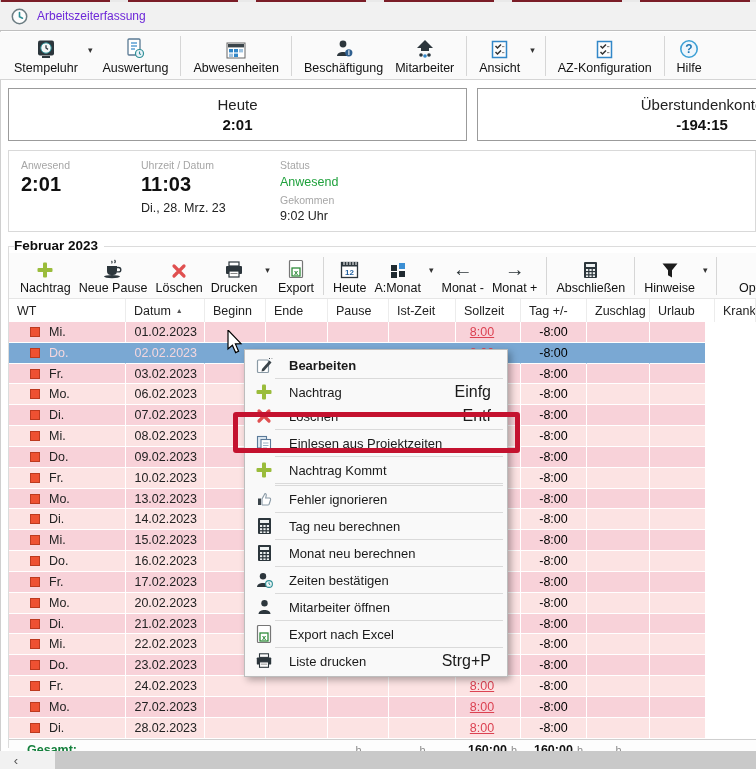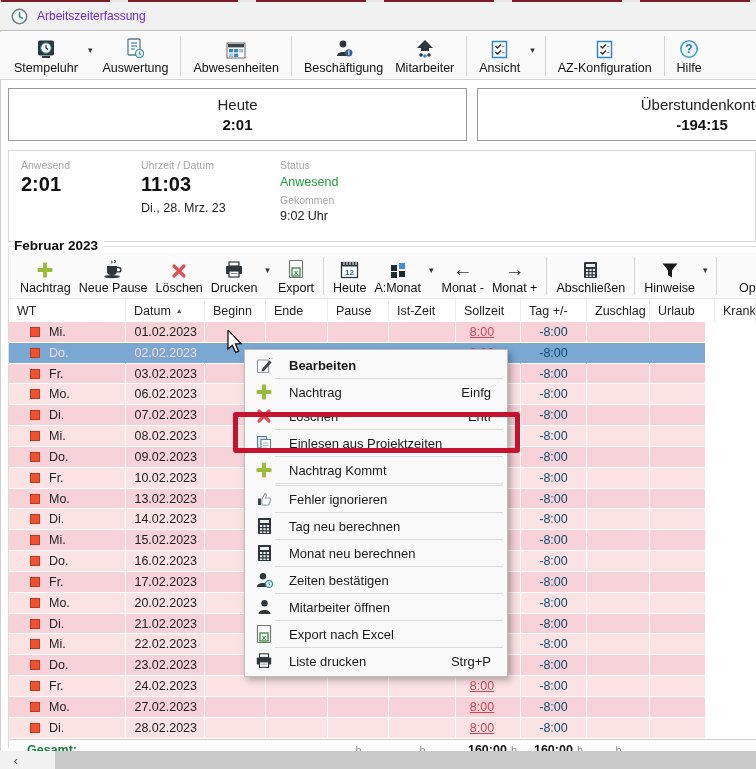--- a/index.html
+++ b/index.html
@@ -28,21 +28,21 @@
 
   
   .card { position:absolute; top:88px; height:53px; background:#fff; border:1px solid #9b9b9b;
     display:flex; flex-direction:column; align-items:center; justify-content:center; gap:3px; }
   #card-heute { left:8px; width:459px; }
   #card-ueber { left:477px; width:450px; }
   .card .c-title { font-size:15px; color:#222; }
   .card .c-value { font-size:15px; font-weight:bold; color:#111; }
 
   
-  #status-panel { position:absolute; left:8px; top:150px; width:748px; height:92px;
+  #status-panel { position:absolute; left:8px; top:150px; width:748px; height:82px;
     background:#fff; border:1px solid #d9d9d9; }
   .sp-label { position:absolute; font-size:10.5px; color:#a6a6a6; }
   .sp-big   { position:absolute; font-size:20px; font-weight:bold; color:#111; }
   .sp-text  { position:absolute; font-size:12.5px; color:#222; }
   .sp-green { position:absolute; font-size:12.5px; color:#1fa13c; }
 
   
   #month-title { position:absolute; left:14px; top:238px; font-size:13.5px; font-weight:bold; color:#0d0d0d; background:#fff; padding-right:6px; z-index:2; }
   #gb-top { position:absolute; left:8px; top:246px; width:748px; height:1px; background:#dcdcdc; }
   #gb-left { position:absolute; left:8px; top:246px; width:1px; height:502px; background:#dcdcdc; }
@@ -66,21 +66,21 @@
   .trow { display:grid; grid-template-columns:117px 79px 61px 62px 61px 67px 65px 66px 63px 65px minmax(40px,1fr);
     height:20.83px; background:#f8d2d9; }
   .trow.alt { background:#fce3e3; }
   .trow.sel { background:#7aa8d3; }
   .tcell { border-right:1px solid #fff; border-bottom:1px solid #fff; display:flex; align-items:center;
     font-size:12.5px; color:#222; overflow:hidden; }
   .cell-wt { padding-left:21px; gap:9px; }
   .wt-square { width:10px; height:10px; background:#ee5132; border:1px solid #bc3a1f; flex:none; }
   .cell-datum { justify-content:flex-end; padding-right:7px; }
   .cell-soll { justify-content:center; padding-right:12px; color:#dc4252;text-decoration:underline; }
-  .cell-tag  { justify-content:center; color:#0c4a6e; }
+  .cell-tag  { justify-content:center; color:#000000; }
   .trow.sel .cell-wt, .trow.sel .cell-datum { color:#f4d7de; }
   .trow.sel .tcell { border-color:#7aa8d3; border-bottom-color:#fff; }
 
   
   #table-footer { position:absolute; left:9px; top:739px; width:747px; height:20px; background:#fdfdfd;
     border-top:1px solid #cfcfcf; display:grid;
     grid-template-columns:117px 79px 61px 62px 61px 67px 65px 66px 63px 65px minmax(40px,1fr);
     align-items:center; }
   .fcell { font-size:12.5px; display:flex; align-items:center; overflow:hidden; }
   .f-label { padding-left:18px; font-weight:bold; color:#15803d; }
@@ -97,21 +97,21 @@
 
   #win-left-border { position:absolute; left:0; top:0; width:1px; height:769px; background:#cfcfcf; }
 
   
   #context-menu { position:absolute; left:244px; top:349px; width:264px; background:#f9f9f9;
     border:1px solid #bdbdbd; box-shadow:3px 3px 7px rgba(0,0,0,.3); padding:3px 0; z-index:5; }
   .m-item { height:24px; display:flex; align-items:center; padding-left:10px; cursor:default; }
   .m-icon { width:18px; height:17px; flex:none; display:flex; align-items:center; justify-content:center; }
   .m-label { font-size:13px; color:#1a1a1a; margin-left:16px; white-space:nowrap; }
   .m-item.bold .m-label { font-weight:bold; }
-  .m-shortcut { margin-left:auto; margin-right:16px; font-size:13px; color:#1a1a1a; }
+  .m-shortcut { margin-left:auto; margin-right:16px; font-size:16px; color:#1a1a1a; }
   .m-sub { margin-left:auto; margin-right:7px; font-size:9px; color:#222; }
   .m-sep { height:1px; background:#dadada; margin:1px 4px 1px 30px; }
 
   
   #annotation-box { position:absolute; left:233px; top:412px; width:287px; height:41px;
     border:5px solid #c4122f; border-radius:3px; z-index:8; pointer-events:none; }
 
   
   #cursor { position:absolute; left:227px; top:330px; z-index:9; pointer-events:none; }
 

